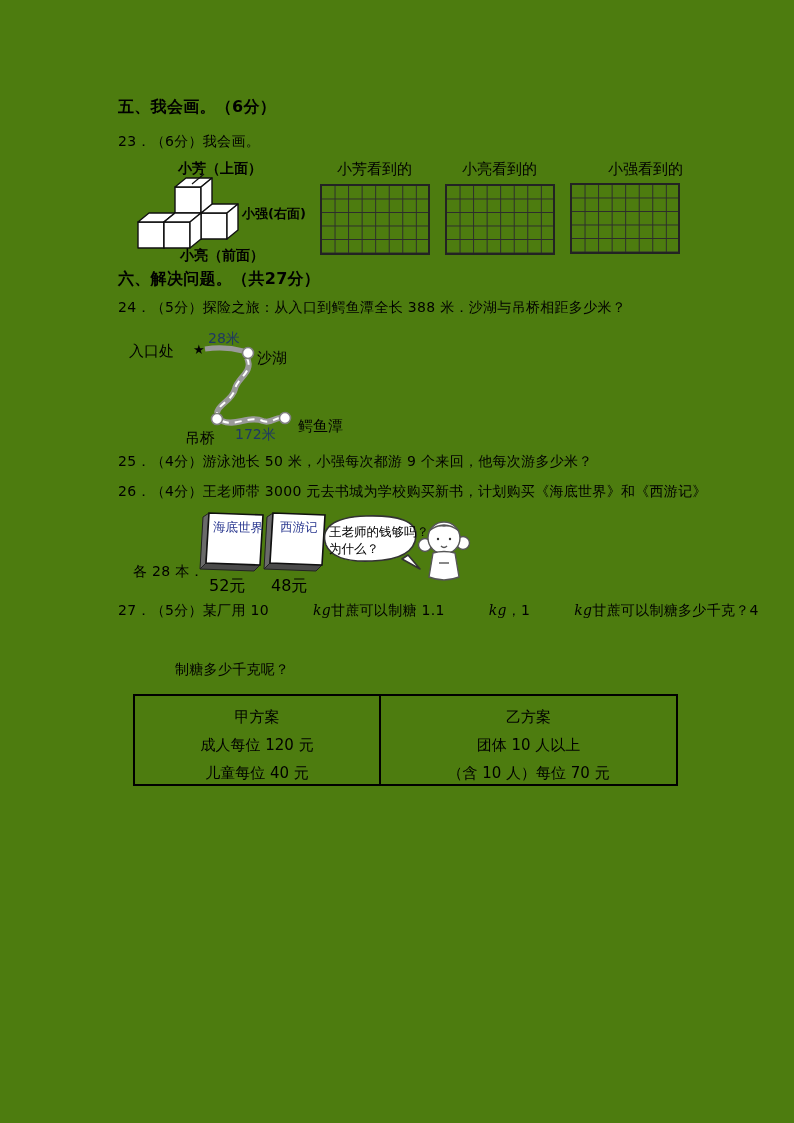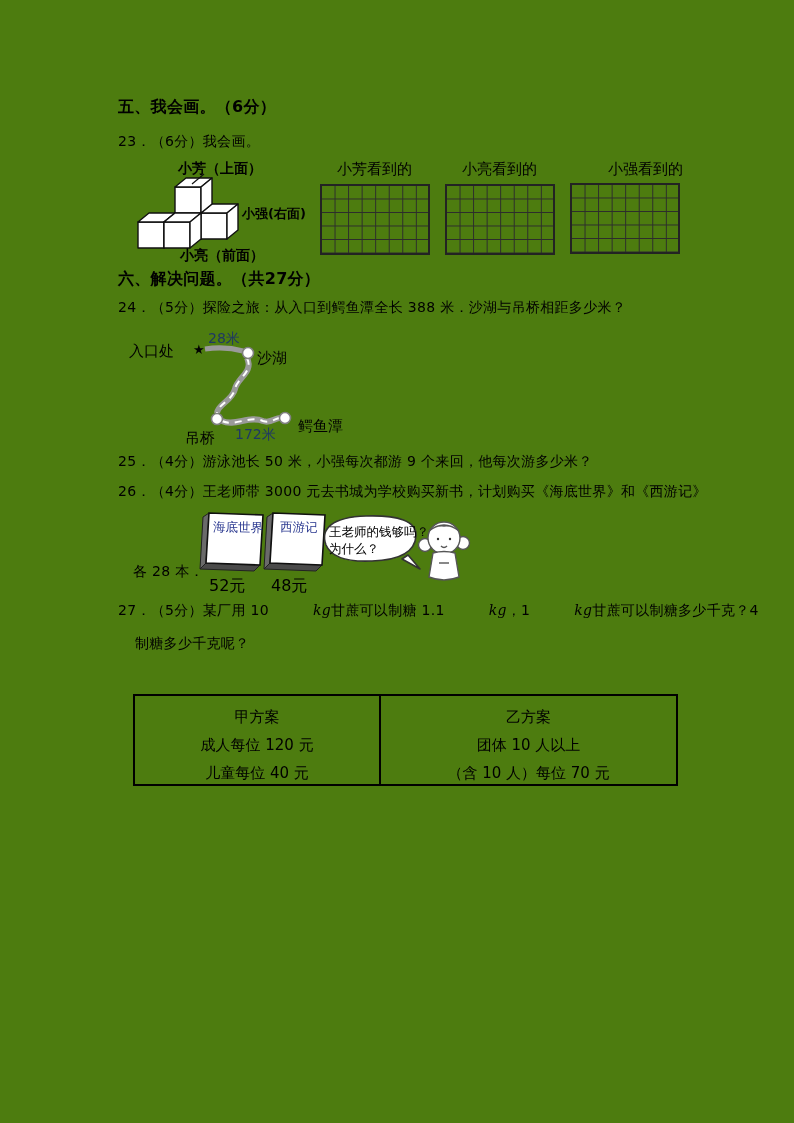--- a/index.html
+++ b/index.html
@@ -129,21 +129,21 @@
       <path d="M303,48 Q314,45 325,48 L329,72 Q314,78 299,72 Z"></path>
       <line x1="309" y1="58" x2="319" y2="58"></line>
     </g>
   </svg>
 
   <div class="line" style="left:133px;top:563px;">各 28 本．</div>
 
   <div class="line" style="left:118px;top:602px;">
     <span>27．（5分）某厂用 10</span><i class="unit">kg</i><span>甘蔗可以制糖 1.1</span><i class="unit">kg</i><span>，1</span><i class="unit">kg</i><span>甘蔗可以制糖多少千克？4 </span><i class="unit">t</i><span>甘蔗可以</span>
   </div>
-  <div class="line indent2" style="top:635px;">制糖多少千克呢？</div>
+  <div class="line indent2" style="top:661px;margin-left:40px;">制糖多少千克呢？</div>
 
 
   <div class="plan-table">
     <div class="plan-cell cell-left">
       <div class="trow">甲方案</div>
       <div class="trow">成人每位 120 元</div>
       <div class="trow">儿童每位 40 元</div>
     </div>
     <div class="plan-cell cell-right">
       <div class="trow">乙方案</div>

